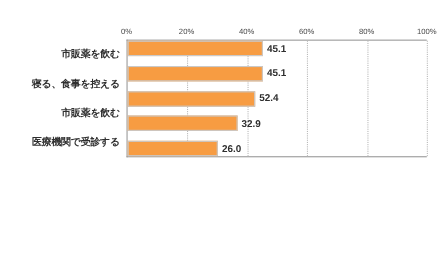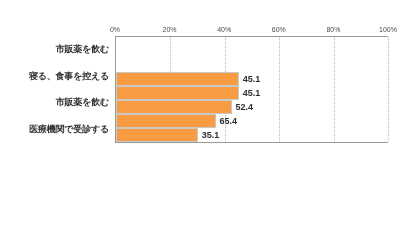--- a/index.html
+++ b/index.html
@@ -72,21 +72,21 @@
     bottom: 0;
     width: 0;
     border-left: 1px dotted #b9b9b9;
   }
 
   .bars {
     position: absolute;
     inset: 0;
     display: flex;
     flex-direction: column;
-    justify-content: flex-end;
+    justify-content: space-between;
   }
   .bar-row {
     position: relative;
     height: 14px;
     display: flex;
     align-items: center;
   }
   .bar {
     height: 14px;
     background: #f79c42;
@@ -157,22 +157,22 @@
         <div class="bar-row">
           <div class="bar" style="width: 45.1%; background: rgb(247, 156, 66); border-color: rgb(201, 201, 201);"></div>
           <span class="bar-value">45.1</span>
         </div>
         <div class="bar-row">
           <div class="bar" style="width: 42.5%; background: rgb(247, 156, 66); border-color: rgb(201, 201, 201);"></div>
           <span class="bar-value">52.4</span>
         </div>
         <div class="bar-row">
           <div class="bar" style="width: 36.6%; background: rgb(247, 156, 66); border-color: rgb(201, 201, 201);"></div>
-          <span class="bar-value">65.4</span>
+          <span class="bar-value">32.9</span>
         </div>
         <div class="bar-row">
           <div class="bar" style="width: 30.1%; background: rgb(247, 156, 66); border-color: rgb(201, 201, 201);"></div>
-          <span class="bar-value">35.1</span>
+          <span class="bar-value">26.0</span>
         </div>
       </div>
   </div>
 
 </div>
 
 </body></html>

